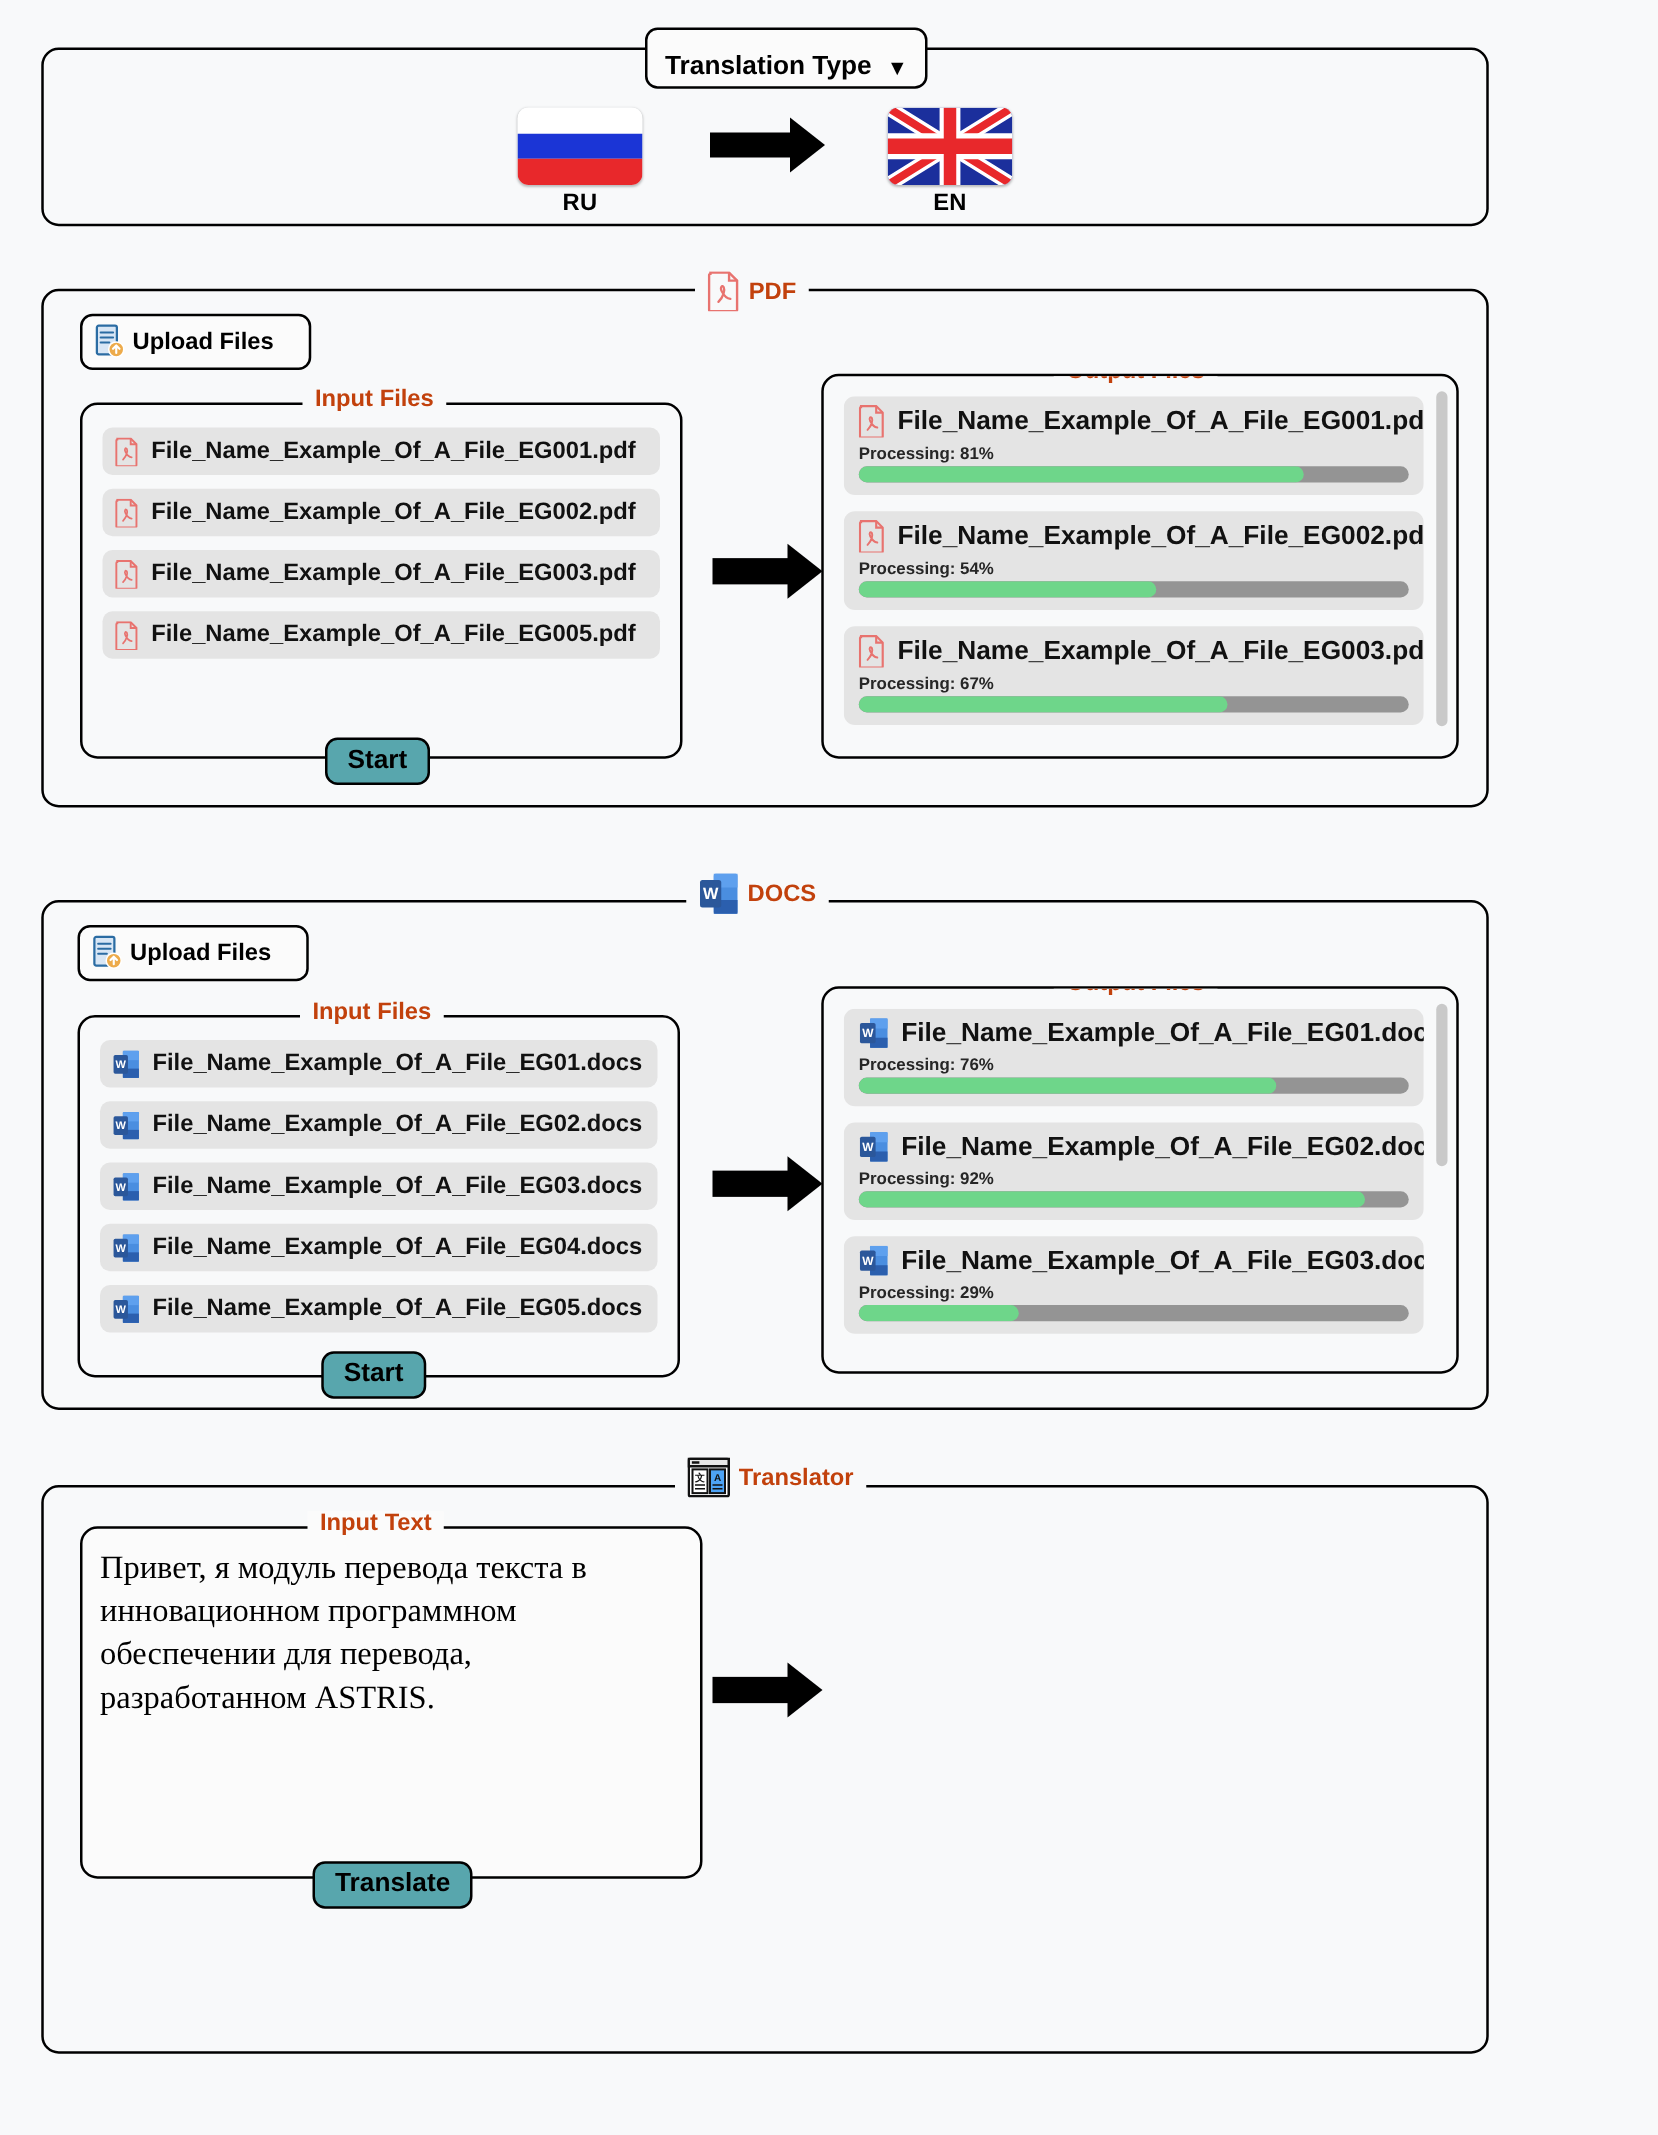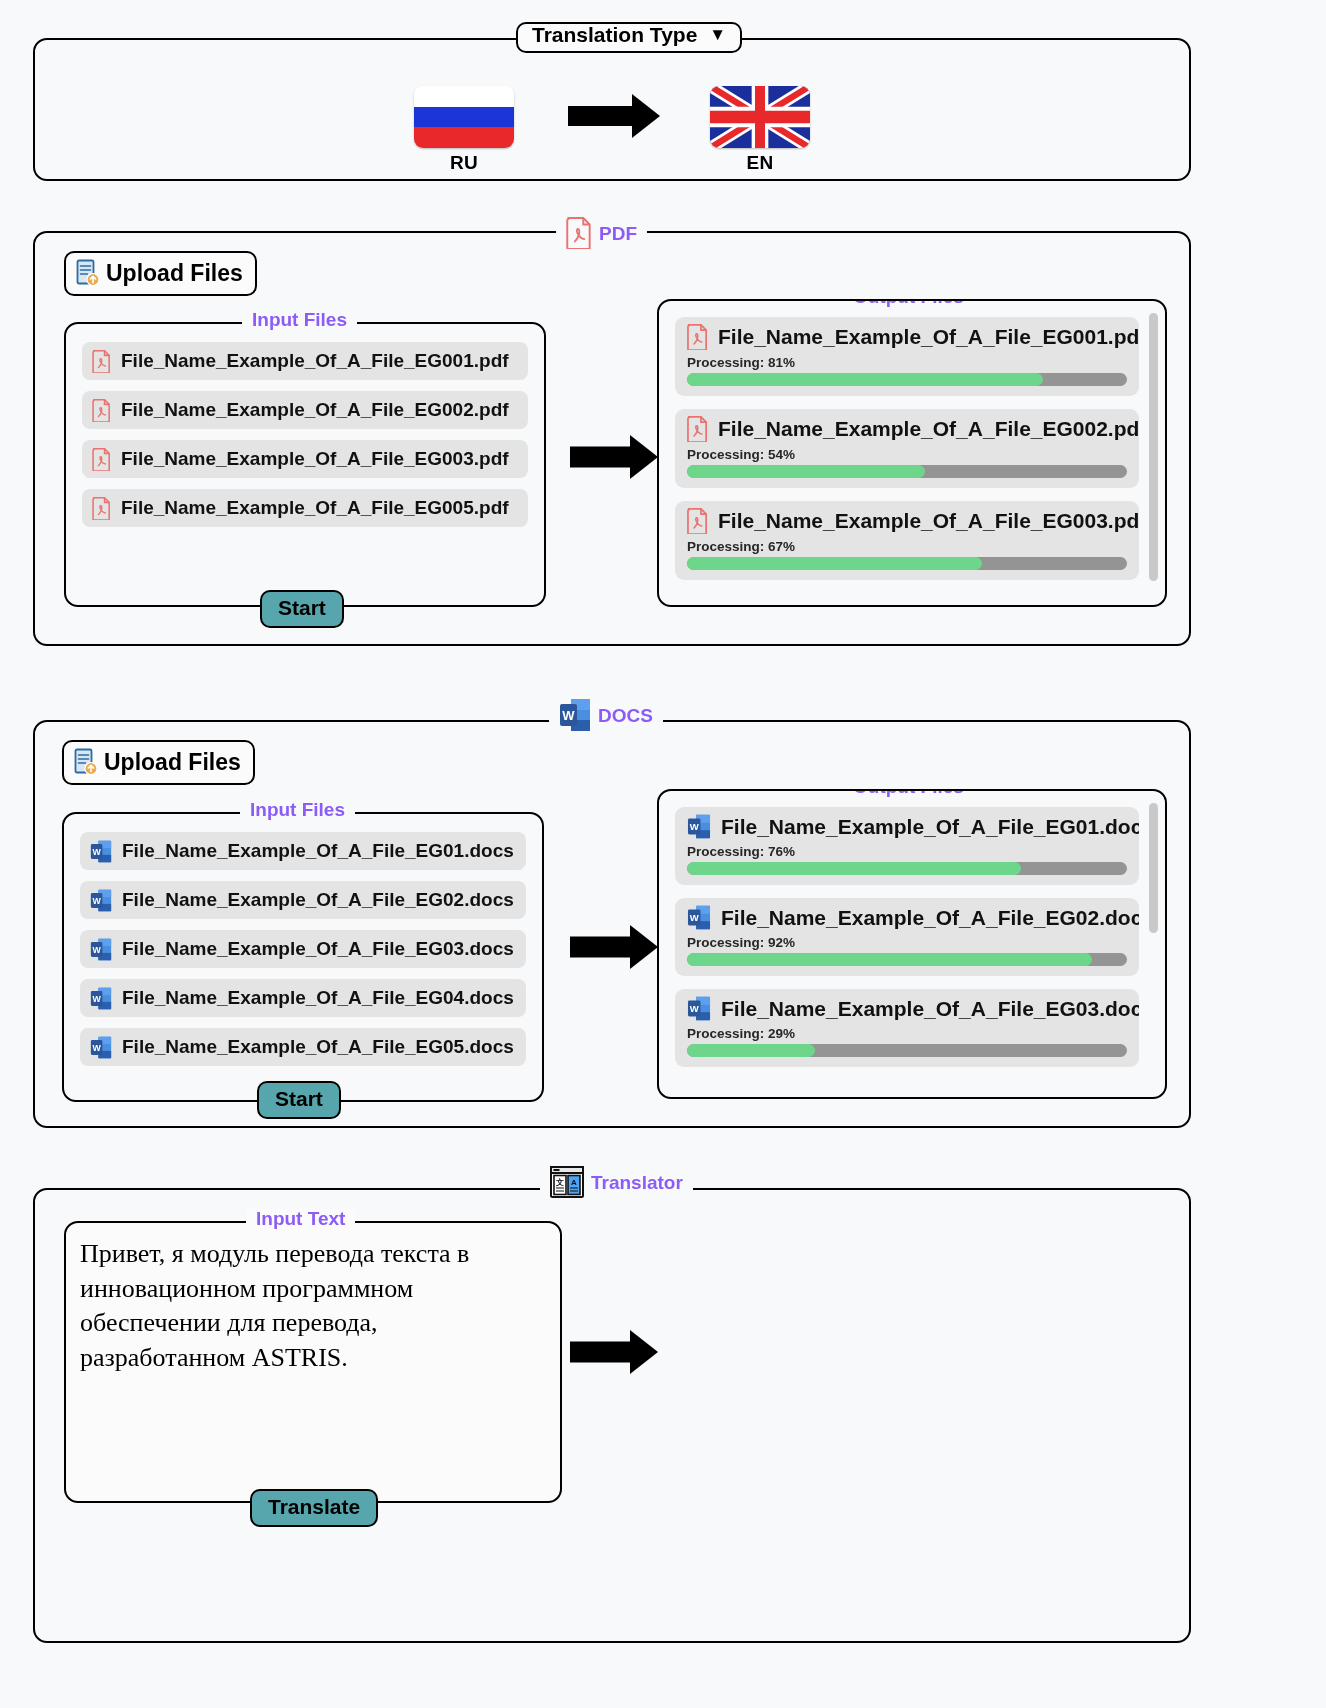--- a/index.html
+++ b/index.html
@@ -23,39 +23,39 @@
     border-radius: 14px;
     background: #f8f9fa;
   }
   .group-label {
     position: absolute;
     top: -14px;
     background: #f8f9fa;
     padding: 0 10px;
     font-weight: bold;
     font-size: 19px;
-    color: #8b5cf6;
+    color: #c2410c;
     white-space: nowrap;
     display: flex;
     align-items: center;
     gap: 7px;
     line-height: 1;
   }
 
   
   .pill {
     position: absolute;
     border: 2px solid #000;
     border-radius: 10px;
     background: #fbfbfb;
-    padding: 0 14px 6px 14px;
+    padding: 18px 14px 6px 14px;
     font-weight: bold;
     font-size: 21px;
     display: flex;
-    align-items: center;
+    align-items: flex-end;
     gap: 12px;
     white-space: nowrap;
     line-height: 1;
   }
   .caret { font-size: 17px; line-height: 1; }
 
   
   .flag-wrap { position: absolute; text-align: center; }
   .flag {
     width: 100px; height: 62px;
@@ -89,23 +89,23 @@
     border-bottom: 22px solid transparent;
     border-left: 28px solid #000;
   }
 
   
   .upload-btn {
     position: absolute;
     border: 2.5px solid #000;
     border-radius: 10px;
     background: #fbfbfb;
-    padding: 6px 12px 7px 9px;
-    font-weight: bold;
-    font-size: 23px;
+    padding: 6px 28px 7px 9px;
+    font-weight: bold;
+    font-size: 19px;
     display: flex;
     align-items: center;
     gap: 5px;
     white-space: nowrap;
     line-height: 1;
   }
 
   
   .file-list { position:absolute; left:16px; right:16px; top:18px; }
   .file-row {

